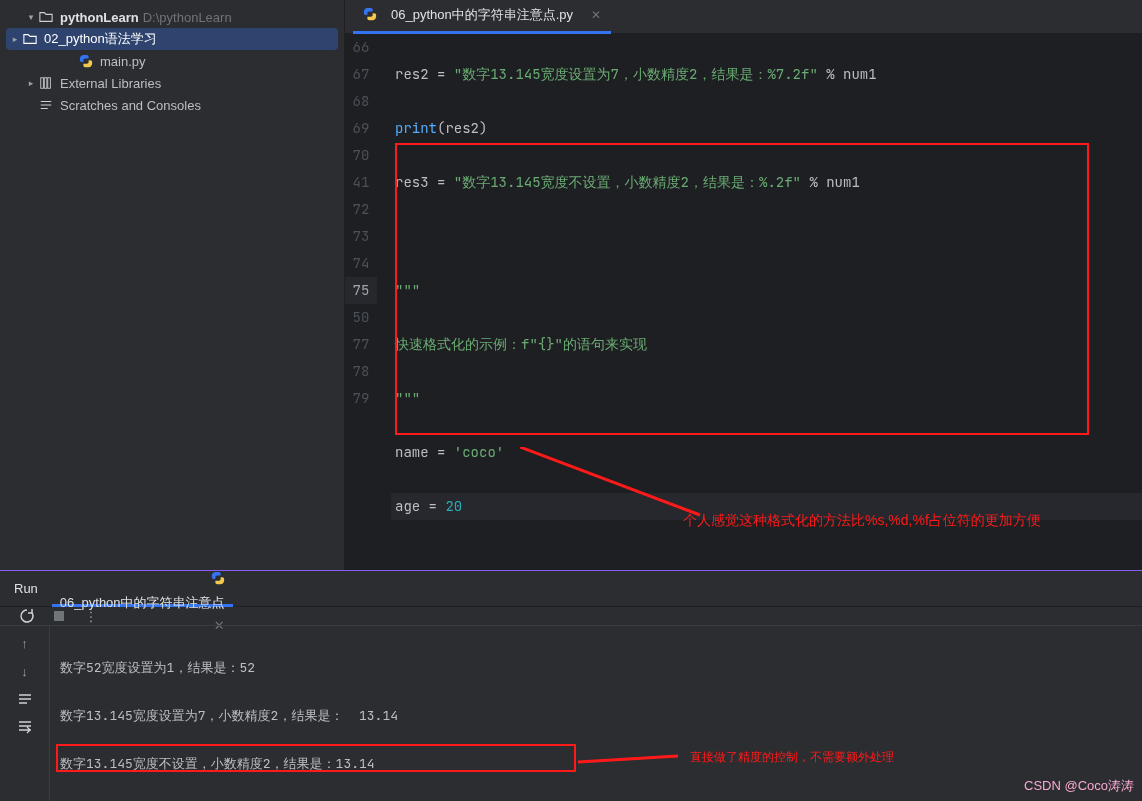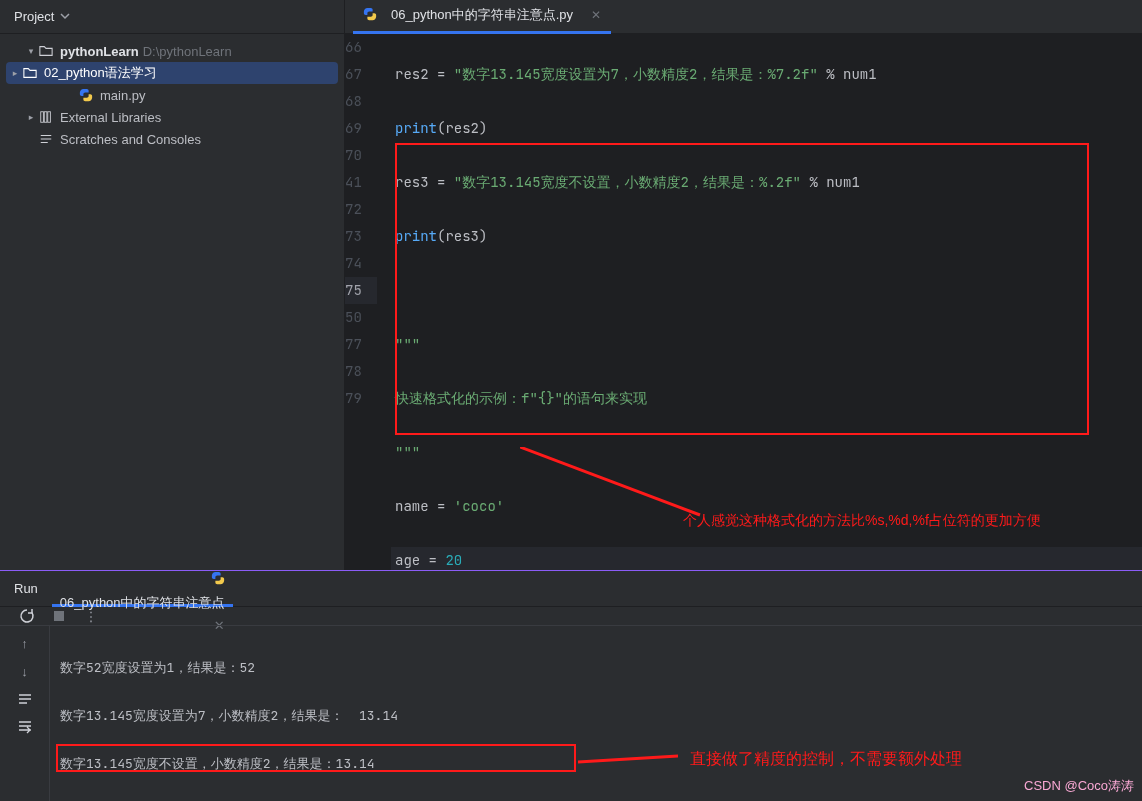--- a/index.html
+++ b/index.html
@@ -109,21 +109,21 @@
   flex: 1;
   display: flex;
   font-family: "JetBrains Mono", Consolas, monospace;
   font-size: 14px;
   line-height: 27px;
   position: relative;
   overflow: hidden;
 }
 .gutter {
   width: 46px;
-  text-align: left;
+  text-align: center;
   color: #4b5059;
   padding-right: 14px;
   background: #1e1f22;
   user-select: none;
 }
 .code-lines {
   flex: 1;
   white-space: pre;
   color: #bcbec4;
   position: relative;
@@ -239,46 +239,38 @@
   width: 100px;
   height: 14px;
   pointer-events: none;
   z-index: 10;
 }
 .anno-text-2 {
   position: absolute;
   left: 690px;
   top: 749px;
   color: #ff1a1a;
-  font-size: 16px;
+  font-size: 12px;
   z-index: 10;
 }
 .watermark {
   position: absolute;
   right: 8px;
   bottom: 6px;
   color: #f9a8d4;
   font-size: 13px;
   z-index: 20;
 }
 .icon-btn { width: 18px; height: 18px; display:flex; align-items:center; justify-content:center; color:#9da0a8; }
 </style>
 </head>
 <body>
 
 <div class="top-section">
   <div class="sidebar">
-    <div class="sidebar-header">
-      <span class="sidebar-title">Project</span>
-      <span class="icon">
-        <svg class="chevron-down" viewBox="0 0 10 10">
-            <path d="M1 3 L5 7 L9 3" stroke="#9da0a8" stroke-width="1.5" fill="none"></path>
-          </svg>
-      </span>
-    </div>
     <div class="tree">
       <div class="tree-item indent-1">
         <span class="expand-arrow">▾</span>
         <span class="icon folder-icon">
             <svg viewBox="0 0 16 16">
               <path d="M1 3h5l2 2h7v8H1z" fill="none" stroke="#ced0d6" stroke-width="1.2"></path>
             </svg>
           </span>
         <span class="tree-label" style="font-weight:600;color:#dfe1e5">pythonLearn</span>
         <span class="tree-path">D:\pythonLearn</span>
@@ -350,21 +342,20 @@
         <div class="gutter-line current">75</div>
         <div class="gutter-line">50</div>
         <div class="gutter-line">77</div>
         <div class="gutter-line">78</div>
         <div class="gutter-line">79</div>
       </div>
       <div class="code-lines">
 <div class="code-line"><span>res2 = </span><span class="tok-str">"数字13.145宽度设置为7，小数精度2，结果是：%7.2f"</span><span> % num1</span></div>
 <div class="code-line"><span class="tok-fn">print</span><span class="tok-br">(res2)</span></div>
 <div class="code-line"><span>res3 = </span><span class="tok-str">"数字13.145宽度不设置，小数精度2，结果是：%.2f"</span><span> % num1</span></div>
-<div class="code-line"><span class="tok-fn">print</span><span class="tok-br">(res3)</span></div>
 <div class="code-line"></div>
 <div class="code-line"><span class="tok-str">"""</span></div>
 <div class="code-line"><span class="tok-str">快速格式化的示例：f"{}"的语句来实现</span></div>
 <div class="code-line"><span class="tok-str">"""</span></div>
 <div class="code-line"><span>name = </span><span class="tok-str">'coco'</span></div>
 <div class="code-line current"><span>age = </span><span class="tok-num">20</span></div>
 
 
 
 

